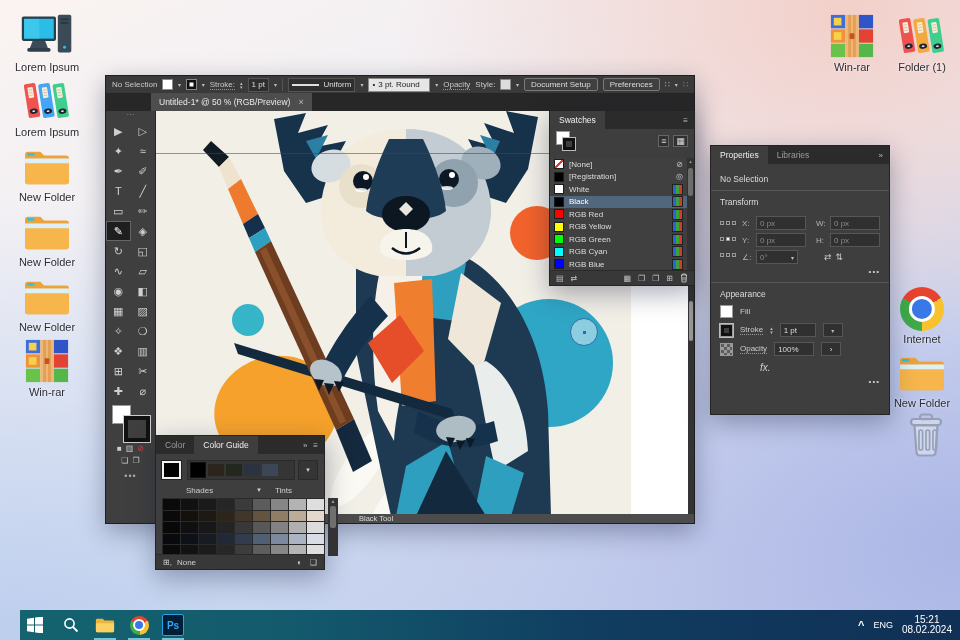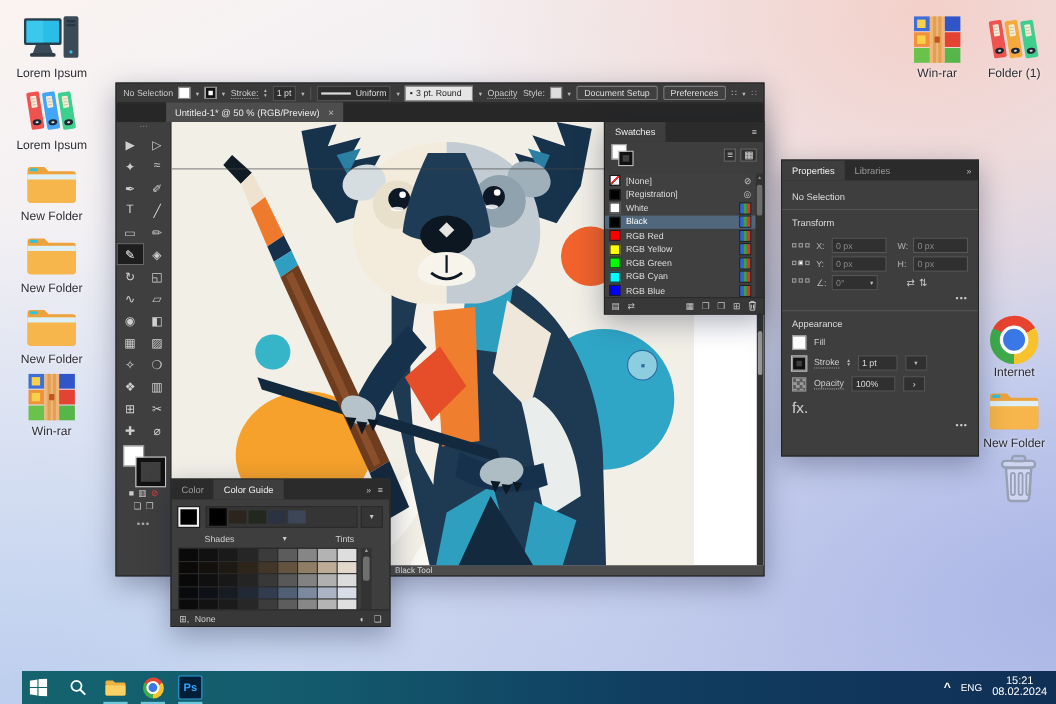--- a/index.html
+++ b/index.html
@@ -102,23 +102,23 @@
   .fl{color:#b5b5b5;width:10px;}
   .fbox{width:42px;height:12px;background:#303030;border:1px solid #565656;color:#8b8b8b;display:flex;align-items:center;padding:0 3px;}
   .refgrid{display:grid;grid-template-columns:repeat(3,4px);grid-gap:2px;margin-right:6px;}
   .refgrid i{width:4px;height:4px;border:1px solid #9a9a9a;box-sizing:border-box;}
   .refgrid i.c{background:#fff;}
   .pp-more{text-align:right;color:#cfcfcf;letter-spacing:1px;}
   .apr{display:flex;align-items:center;gap:7px;margin:5px 0;}
   .apchip{width:13px;height:13px;border:1px solid #999;background:#fff;box-sizing:border-box;flex:none;}
   .apchip.stroke{background:#3e3e3e;box-shadow:inset 0 0 0 3px #111;outline:1px solid #bbb;}
   .apchip.checker{background:repeating-conic-gradient(#9a9a9a 0 25%,#5c5c5c 0 50%) 0 0/6px 6px;}
-  .fx{font-size:14px;color:#cfcfcf;margin-top:6px;}
-  
-  #cg-panel{left:155px;top:435px;width:200px;height:135px;}
+  .fx{font-size:10px;font-style:italic;color:#cfcfcf;margin-top:6px;margin-left:40px;}
+  
+  #cg-panel{left:155px;top:435px;width:170px;height:135px;}
   #cg-harmony{position:absolute;left:6px;top:24px;right:6px;height:20px;display:flex;align-items:center;}
   #cg-harmony .base{width:19px;height:18px;background:#000;border:2px solid #f2f2f2;outline:1px solid #222;box-sizing:border-box;}
   #cg-well{flex:1;height:18px;background:#353535;border:1px solid #2a2a2a;margin-left:6px;display:flex;align-items:center;gap:2px;padding:0 2px;}
   #cg-well .hs{height:12px;width:16px;}
   #cg-well .hs:first-child{height:14px;width:14px;border:1px solid #111;}
   #cg-chev{width:18px;height:18px;background:#353535;border:1px solid #2a2a2a;margin-left:3px;display:flex;align-items:center;justify-content:center;color:#ccc;font-size:7px;}
   #cg-labels{position:absolute;left:6px;top:48px;right:6px;height:12px;font-size:8px;color:#d0d0d0;display:flex;align-items:center;}
   #cg-labels .sh{margin-left:24px;} #cg-labels .car{margin-left:44px;font-size:7px;} #cg-labels .ti{margin-left:auto;margin-right:26px;}
   #cg-grid{position:absolute;left:6px;top:62px;width:161px;display:grid;grid-template-columns:repeat(9,1fr);grid-gap:1px;background:#2a2a2a;border:1px solid #2a2a2a;}
   #cg-grid i{height:10.5px;}

